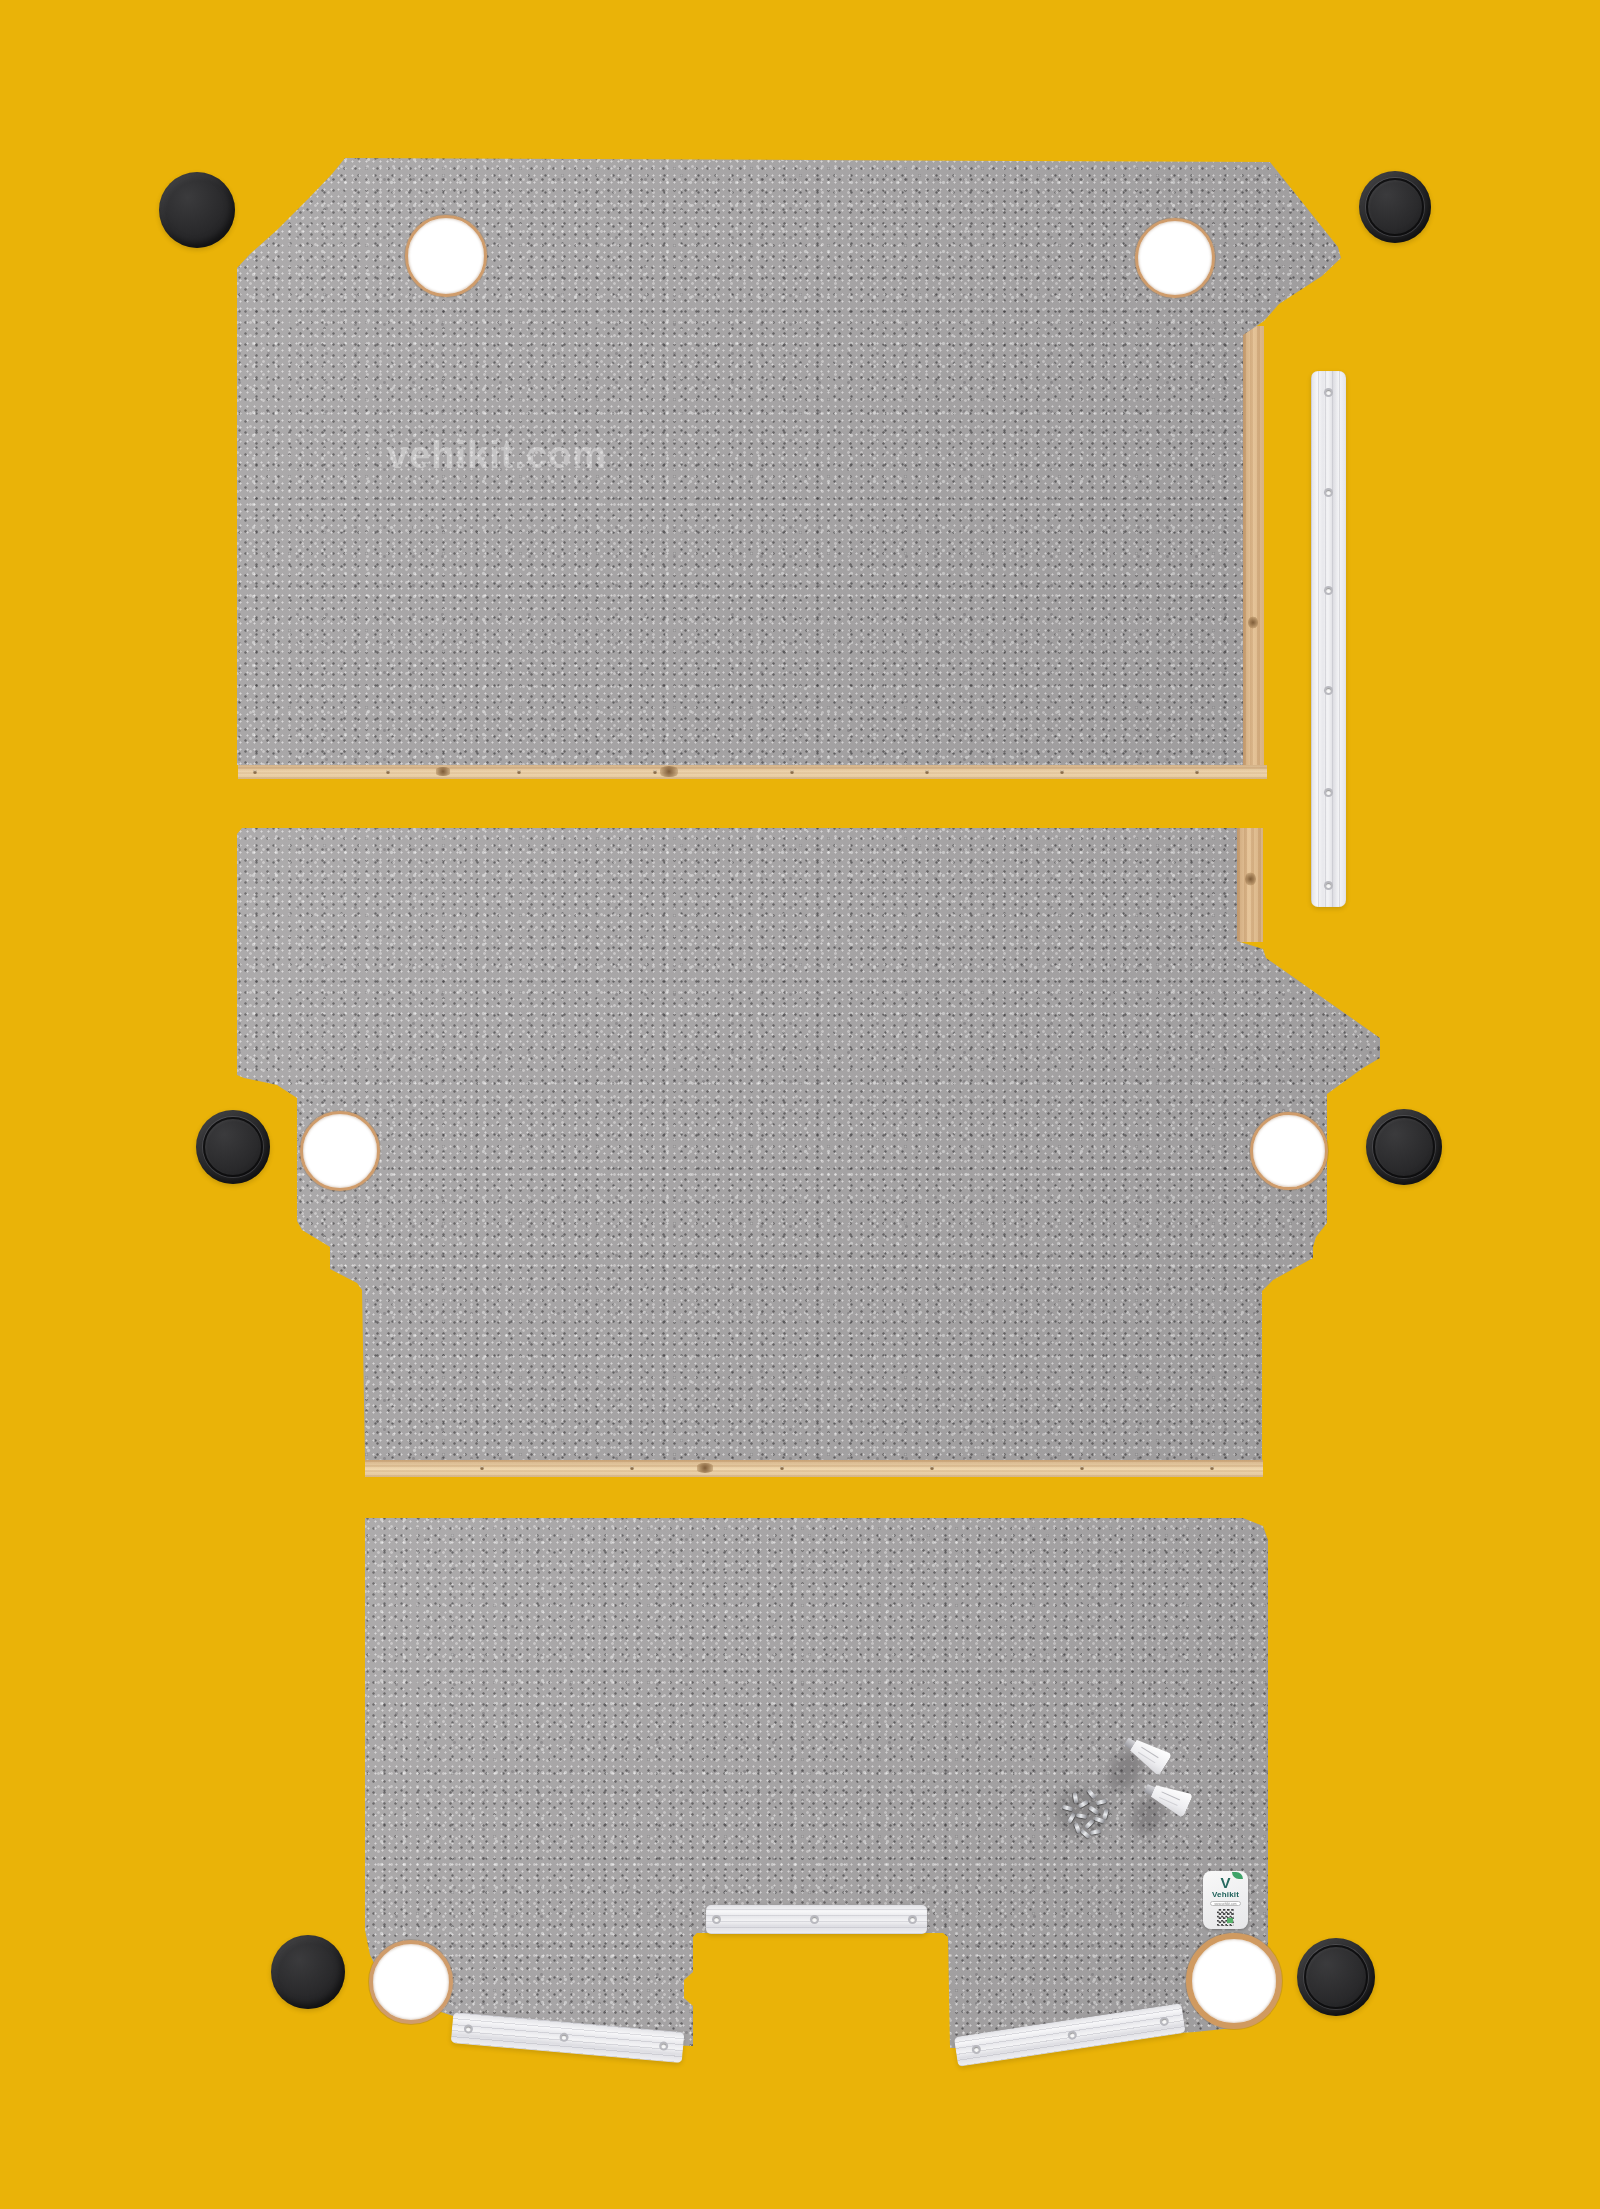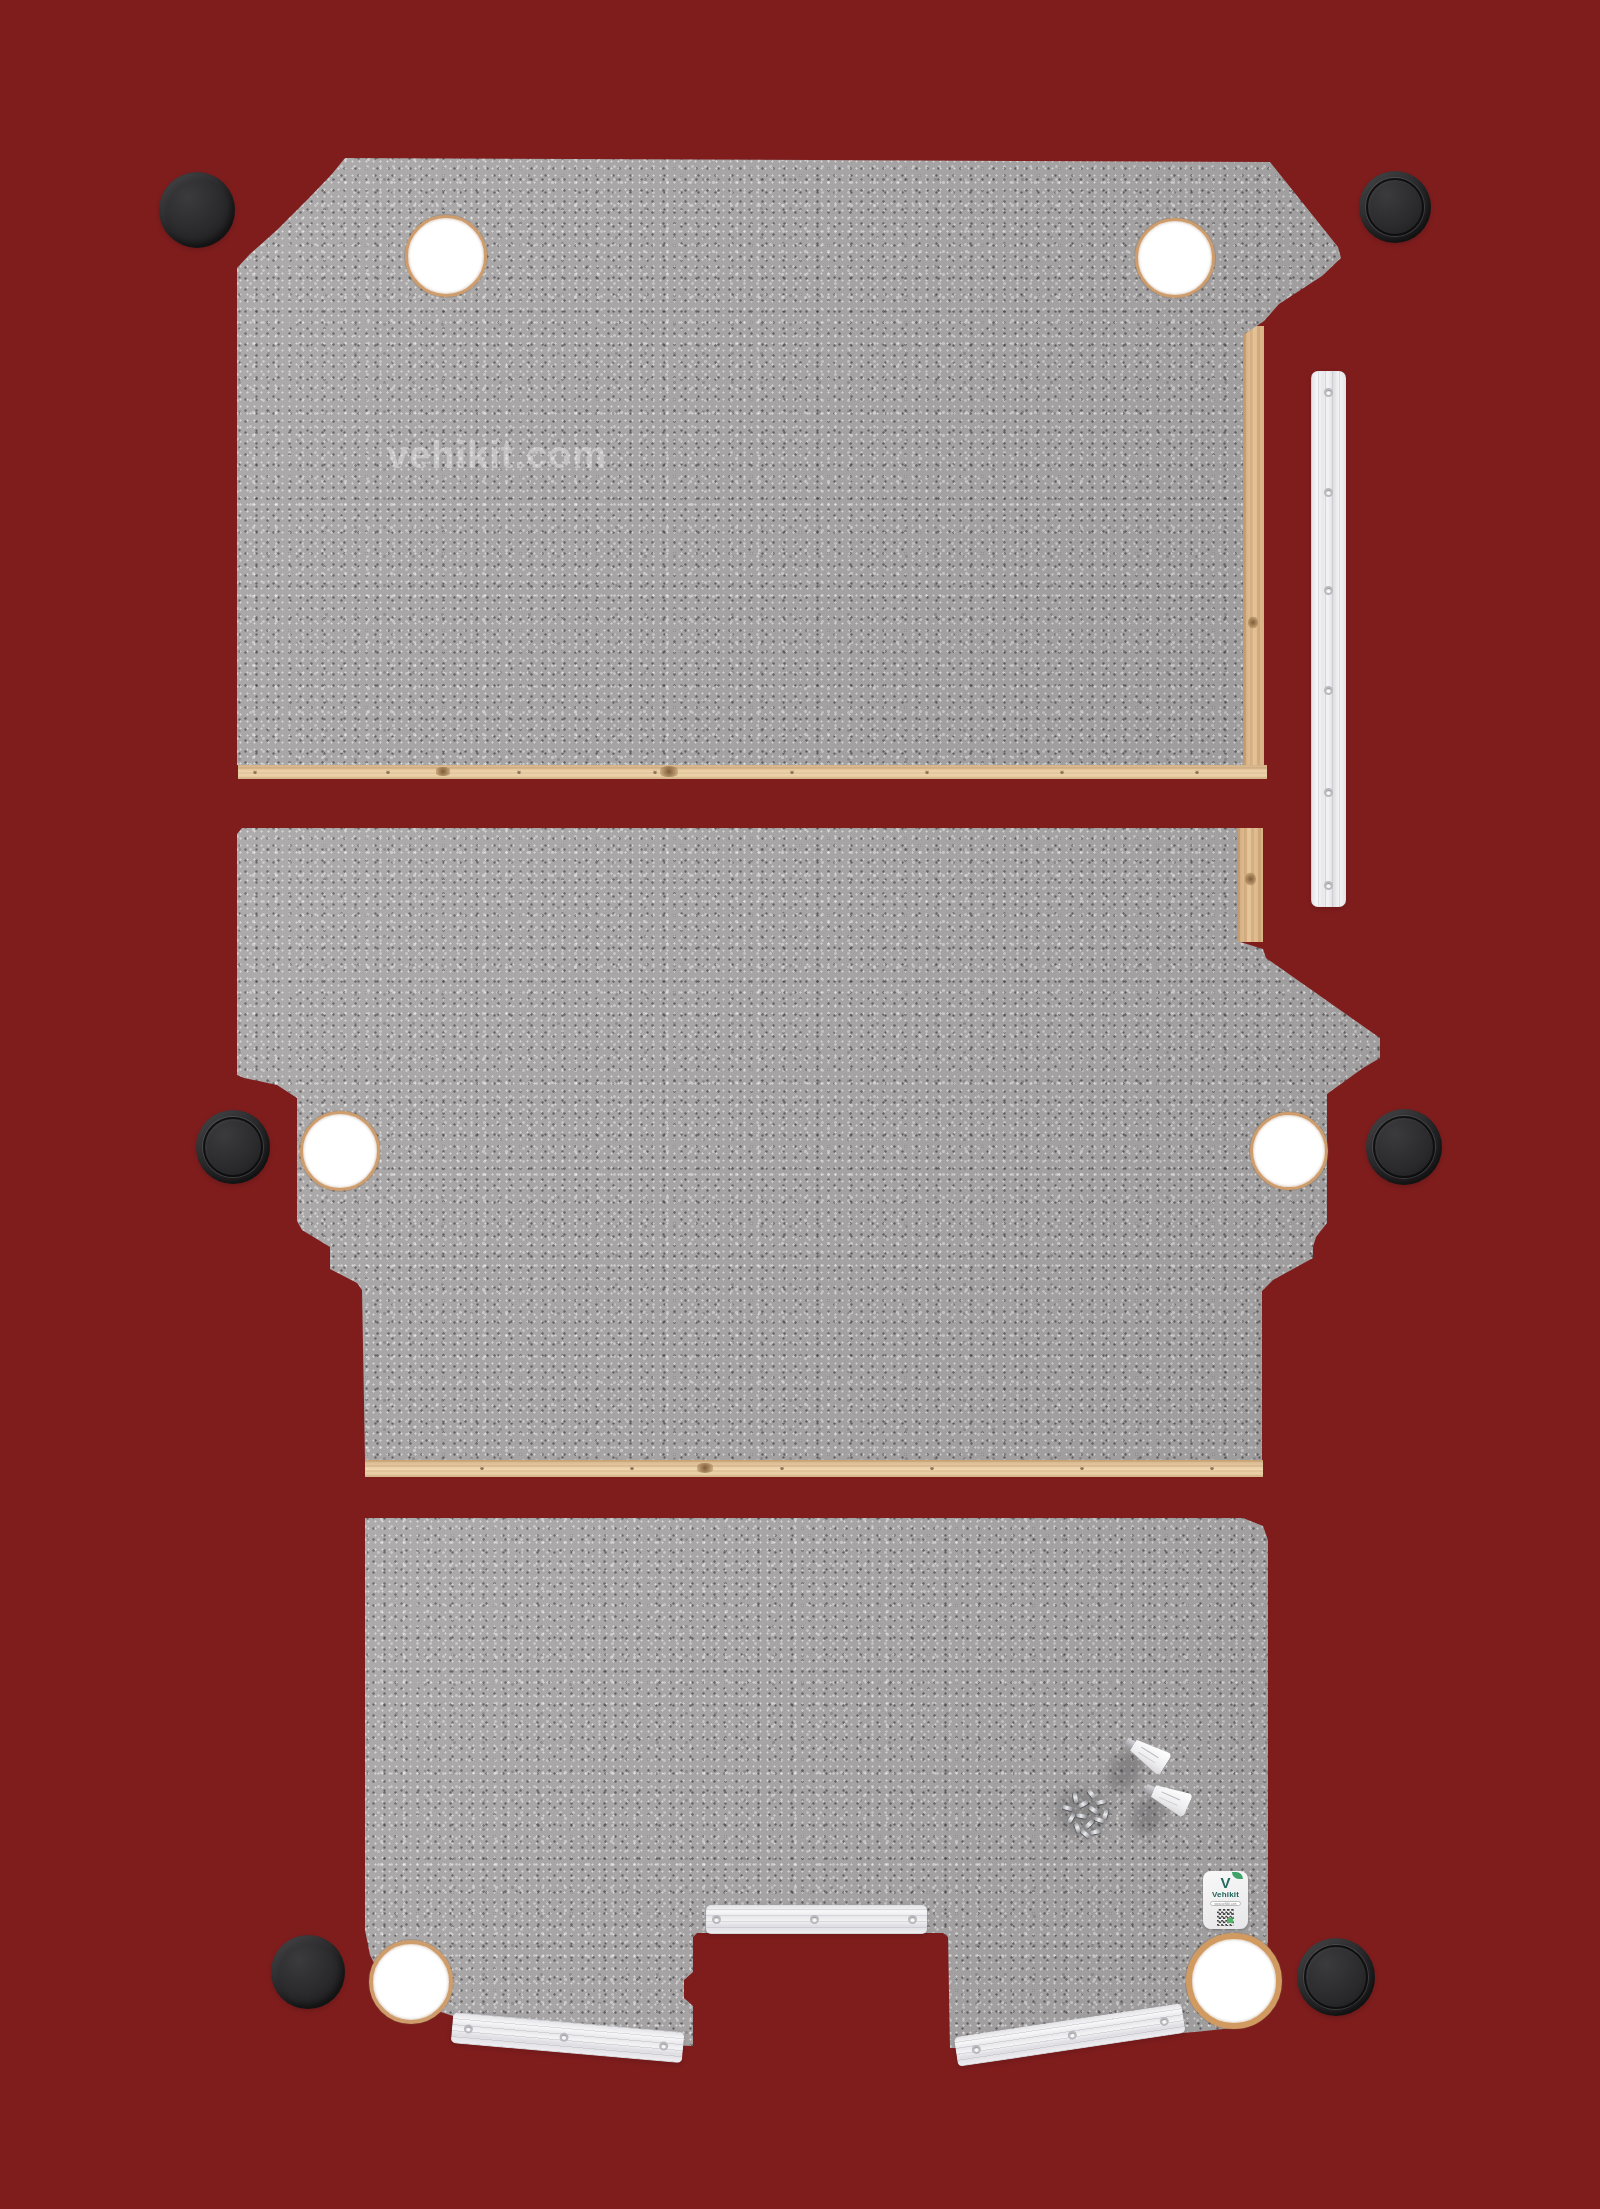--- a/index.html
+++ b/index.html
@@ -1,17 +1,17 @@
 <!DOCTYPE html>
 <html><head>
 <meta charset="utf-8">
 <style>
   html,body{margin:0;padding:0;background:#ffffff;}
   body{font-family:"Liberation Sans", sans-serif;}
-  .canvas{position:relative;width:1600px;height:2209px;background:#7f1d1d;overflow:hidden;}
+  .canvas{position:relative;width:1600px;height:2209px;background:#eab308;overflow:hidden;}
 
   
   .face{
     position:absolute;inset:0;
     background-color:#a7a5a6;
     background-image:
       linear-gradient(118deg, rgba(255,255,255,.07), rgba(255,255,255,0) 35%, rgba(0,0,0,.05) 88%),
       radial-gradient(circle, rgba(255,255,255,.55) 0 .7px, rgba(255,255,255,0) 1.4px),
       radial-gradient(circle, rgba(58,56,58,.60) 0 .8px, rgba(58,56,58,0) 1.6px),
       radial-gradient(circle, rgba(226,224,225,.55) 0 .9px, rgba(226,224,225,0) 1.8px),

